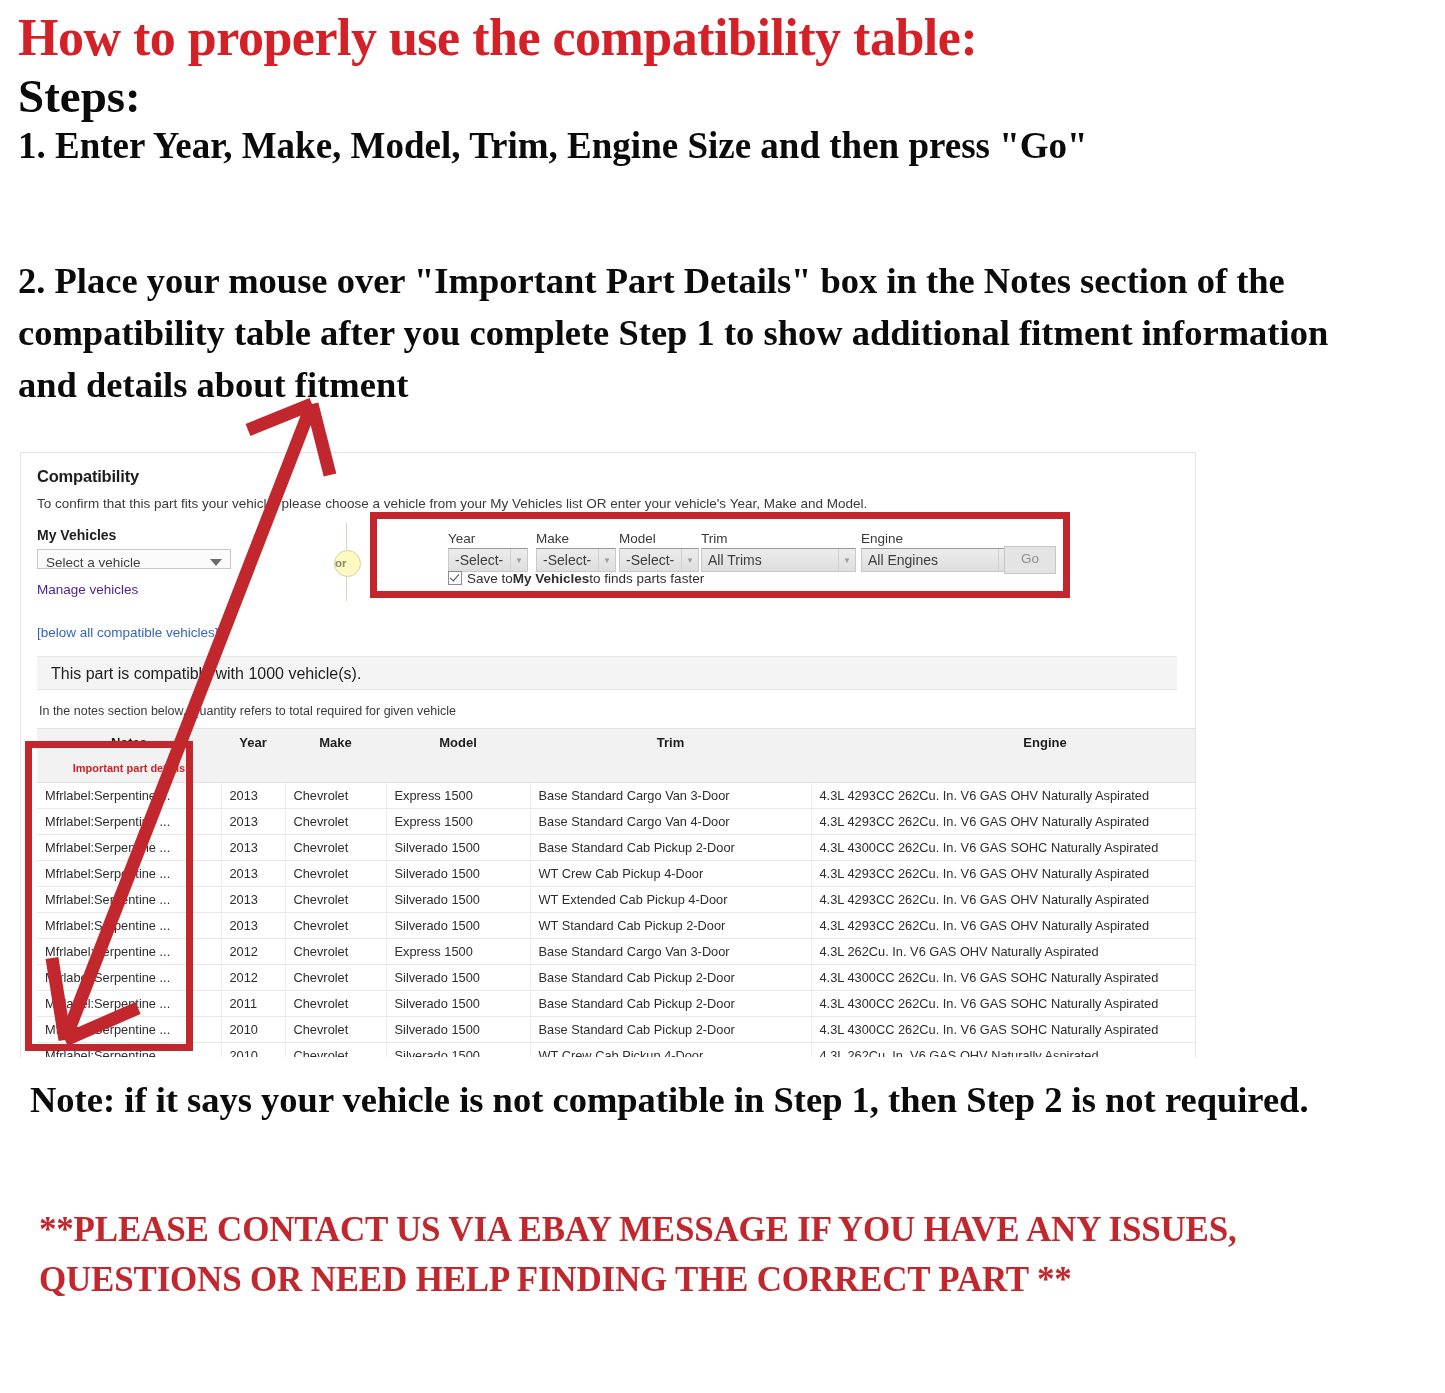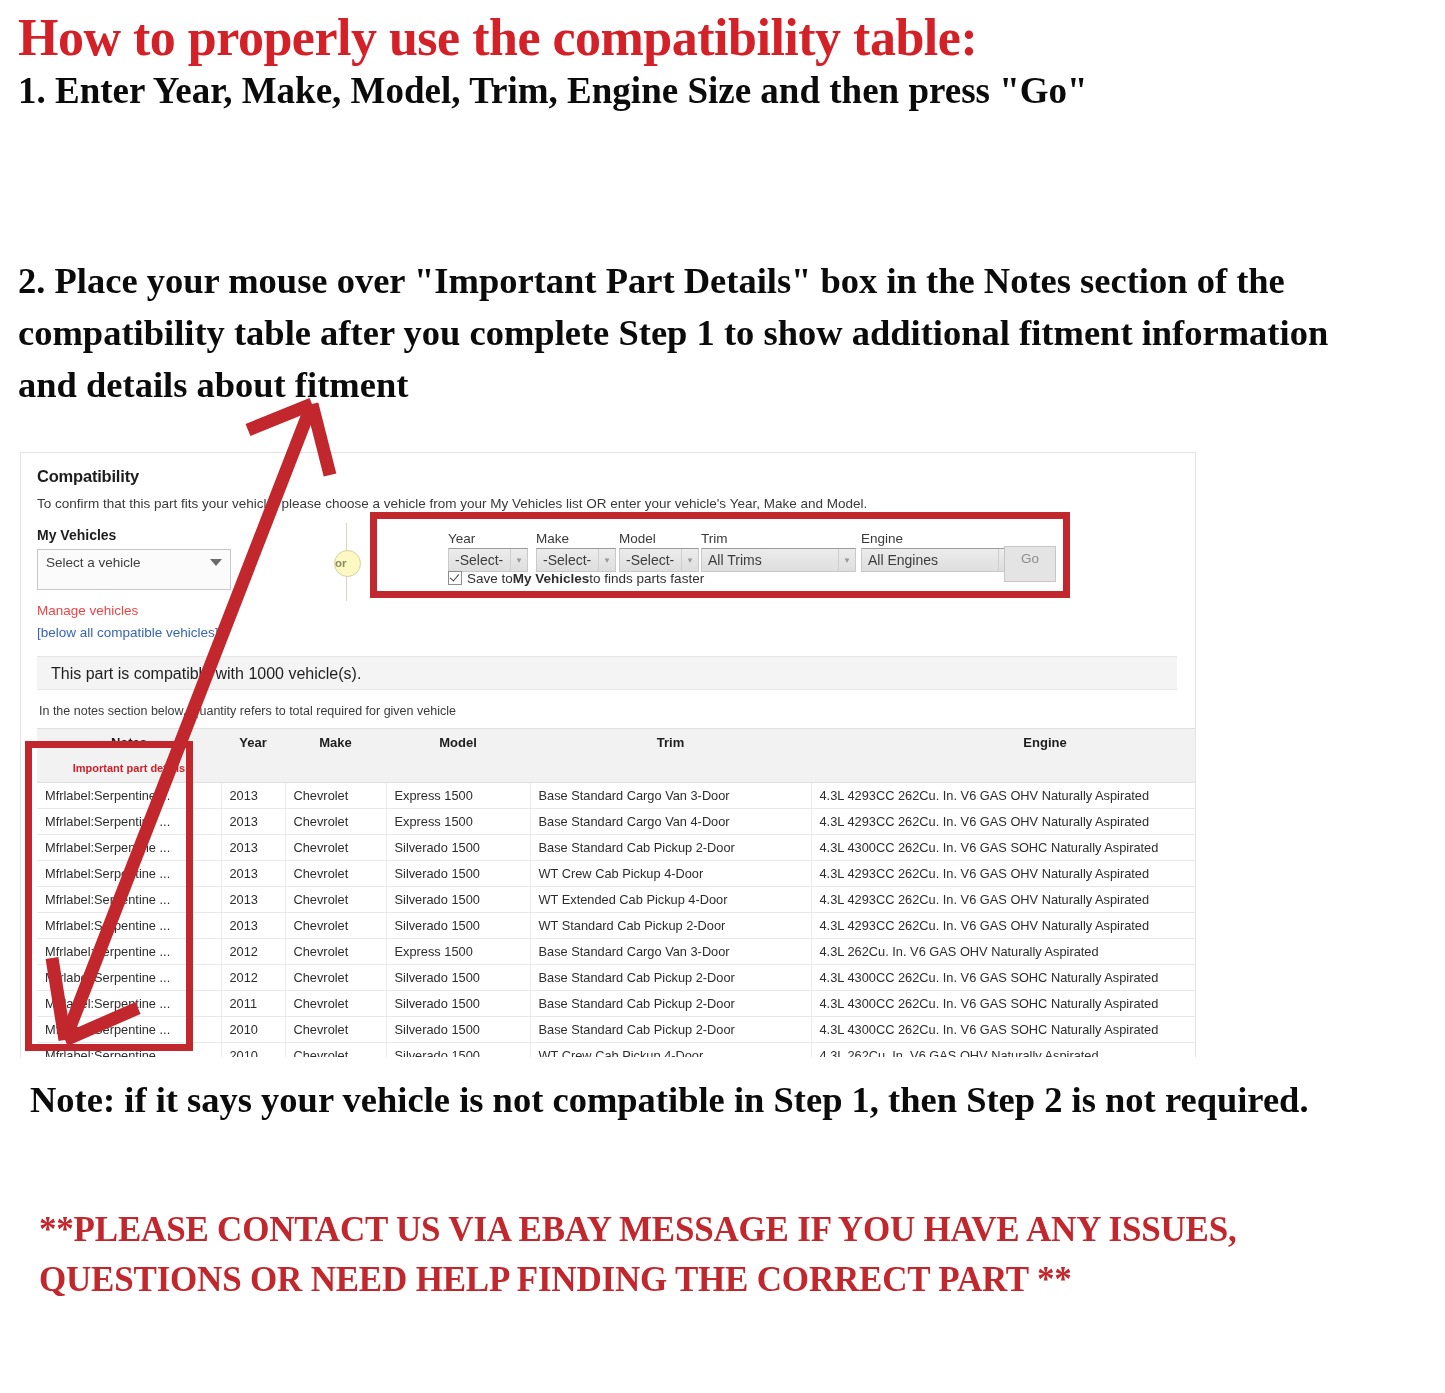--- a/index.html
+++ b/index.html
@@ -102,42 +102,42 @@
     width: 250px;
   }
   .mv-label {
     font-size: 14px;
     font-weight: bold;
     color: #1d1d1d;
     margin-bottom: 6px;
   }
   .mv-select {
     width: 194px;
-    height: 41px;
+    height: 20px;
     border: 1px solid #c7c7c7;
     background: #fbfbfb;
     font-size: 13.5px;
     color: #3f3f3f;
     padding: 0 8px;
     line-height: 25px;
     box-sizing: border-box;
     position: relative;
   }
   .mv-caret {
     position: absolute;
     right: 8px;
     top: 9px;
     width: 0; height: 0;
     border-left: 6px solid transparent;
     border-right: 6px solid transparent;
     border-top: 7px solid #6b6b6b;
   }
   .manage-link {
     font-size: 13.5px;
-    color: #ef4444;
+    color: #4c1d95;
     margin-top: 13px;
   }
   .or-wrap {
     position: absolute;
     left: 290px;
     top: -4px;
     width: 40px;
     height: 80px;
   }
   .or-line {
@@ -234,21 +234,21 @@
     height: 8px;
     border: solid #444;
     border-width: 0 1.5px 1.5px 0;
     transform: rotate(40deg);
   }
   .go-btn {
     position: absolute;
     left: 616px;
     top: 27px;
     width: 52px;
-    height: 36px;
+    height: 28px;
     background: #e4e4e4;
     border: 1px solid #c6c6c6;
     color: #8e8e8e;
     font-size: 13.5px;
     text-align: center;
     line-height: 23px;
     box-sizing: border-box;
   }
 
   .show-all {
@@ -372,20 +372,21 @@
     line-height: 1.42;
     letter-spacing: -0.2px;
     margin-left: 7px;
   }
 </style>
 </head>
 <body>
 
 <div class="instructions">
   <div class="head-red">How to properly use the compatibility table:</div>
+  <div class="head-steps">Steps:</div>
   <div class="step-one">1. Enter Year, Make, Model, Trim, Engine Size and then press "Go"</div>
 </div>
 <div class="step-two">2. Place your mouse over "Important Part Details" box in the Notes section of the compatibility table after you complete Step 1 to show additional fitment information and details about fitment</div>
 
 <div class="compat-panel">
   <div class="compat-inner">
     <div class="compat-title">Compatibility</div>
     <div class="compat-sub">To confirm that this part fits your vehicle, please choose a vehicle from your My Vehicles list OR enter your vehicle's Year, Make and Model.</div>
 
     <div class="chooser-row">

